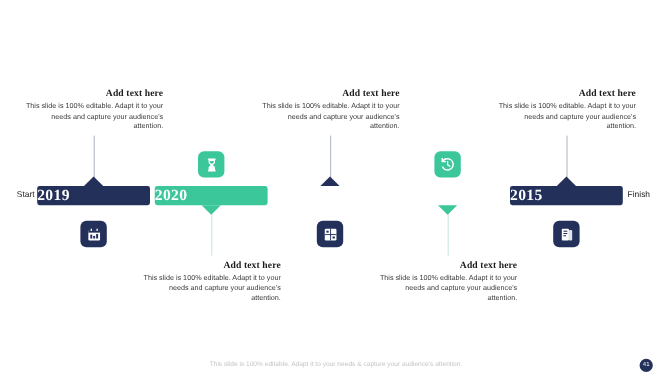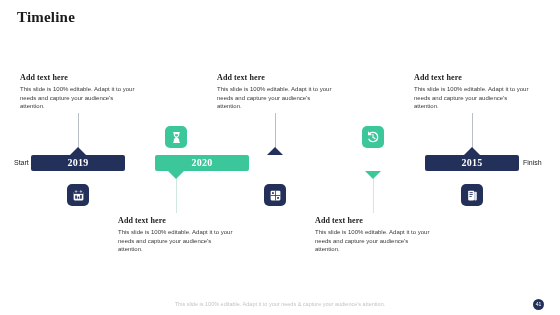--- a/index.html
+++ b/index.html
@@ -51,24 +51,24 @@
     border-radius: 2px;
     box-sizing: border-box;
   }
   .seg-label {
     position: absolute;
     left: 0;
     top: 0;
     width: 100%;
     height: 16px;
     line-height: 16px;
-    text-align: center;
+    text-align: left;
     font-family: "Liberation Serif", serif;
     font-weight: bold;
-    font-size: 10px;
+    font-size: 13px;
     color: #ffffff;
     letter-spacing: 0.3px;
   }
   .seg.navy { background: #22305a; }
   .seg.teal { background: #3cc79a; }
 
   
   .arrow-up {
     position: absolute;
     width: 0; height: 0;
@@ -104,21 +104,21 @@
     position: absolute;
     width: 1px;
     background: #b9bfc9;
   }
   .connector.teal { background: #cfe9df; }
 
   
   .callout {
     position: absolute;
     width: 116px;
-    text-align: left;
+    text-align: right;
   }
   .callout .head {
     font-family: "Liberation Serif", serif;
     font-weight: bold;
     font-size: 8px;
     color: #1b1b1b;
     margin-bottom: 3px;
     letter-spacing: 0.1px;
   }
   .callout .body {
@@ -166,39 +166,38 @@
     line-height: 11px;
     text-align: center;
     font-family: "Liberation Sans", sans-serif;
   }
 </style>
 </head>
 <body>
 
 <div id="slide">
 
-  <div id="title">Timeline</div>
 
   <div class="endcap" id="start-label">Start</div>
   <div class="endcap" id="finish-label">Finish</div>
 
   <div class="connector" style="left:78px; top:113px; height:42px;"></div>
   <div class="connector teal" style="left:176px; top:171px; height:42px;"></div>
   <div class="connector" style="left:275px; top:113px; height:42px;"></div>
   <div class="connector teal" style="left:373px; top:171px; height:42px;"></div>
   <div class="connector" style="left:472px; top:113px; height:42px;"></div>
 
   <div id="bar-area">
 
     <div class="seg navy" style="left:31px; width:94px;">
       <div class="seg-label">2019</div>
     </div>
     <div class="arrow-up" style="left:70px;"></div>
 
-    <div class="seg teal" style="left:129px; width:94px;margin-left:26px;">
+    <div class="seg teal" style="left:129px; width:94px;">
       <div class="seg-label">2020</div>
     </div>
     <div class="arrow-down" style="left:168px;"></div>
 
     <div class="arrow-up" style="left:267px;"></div>
 
     <div class="arrow-down" style="left:365px;"></div>
 
     <div class="seg navy" style="left:425px; width:94px;">
       <div class="seg-label">2015</div>

